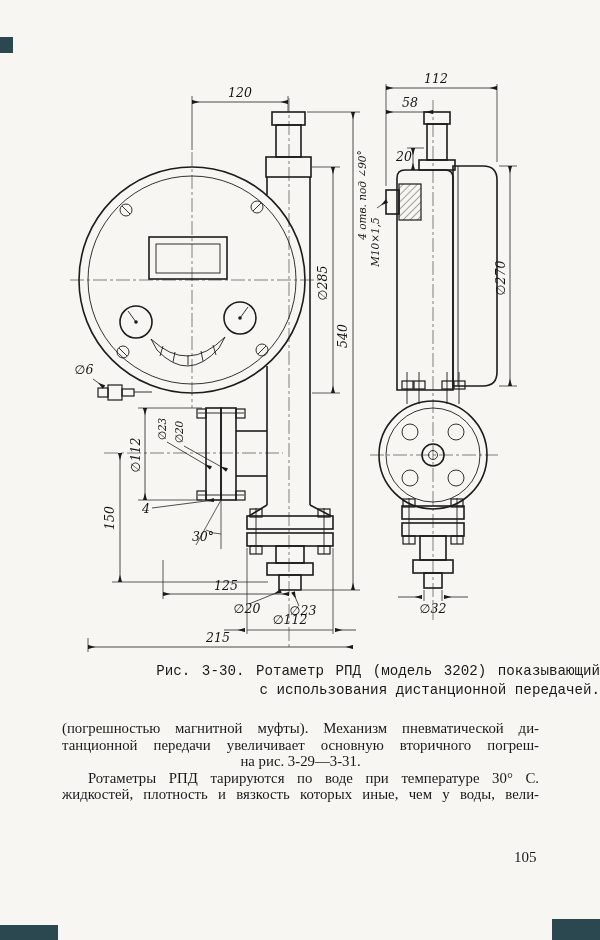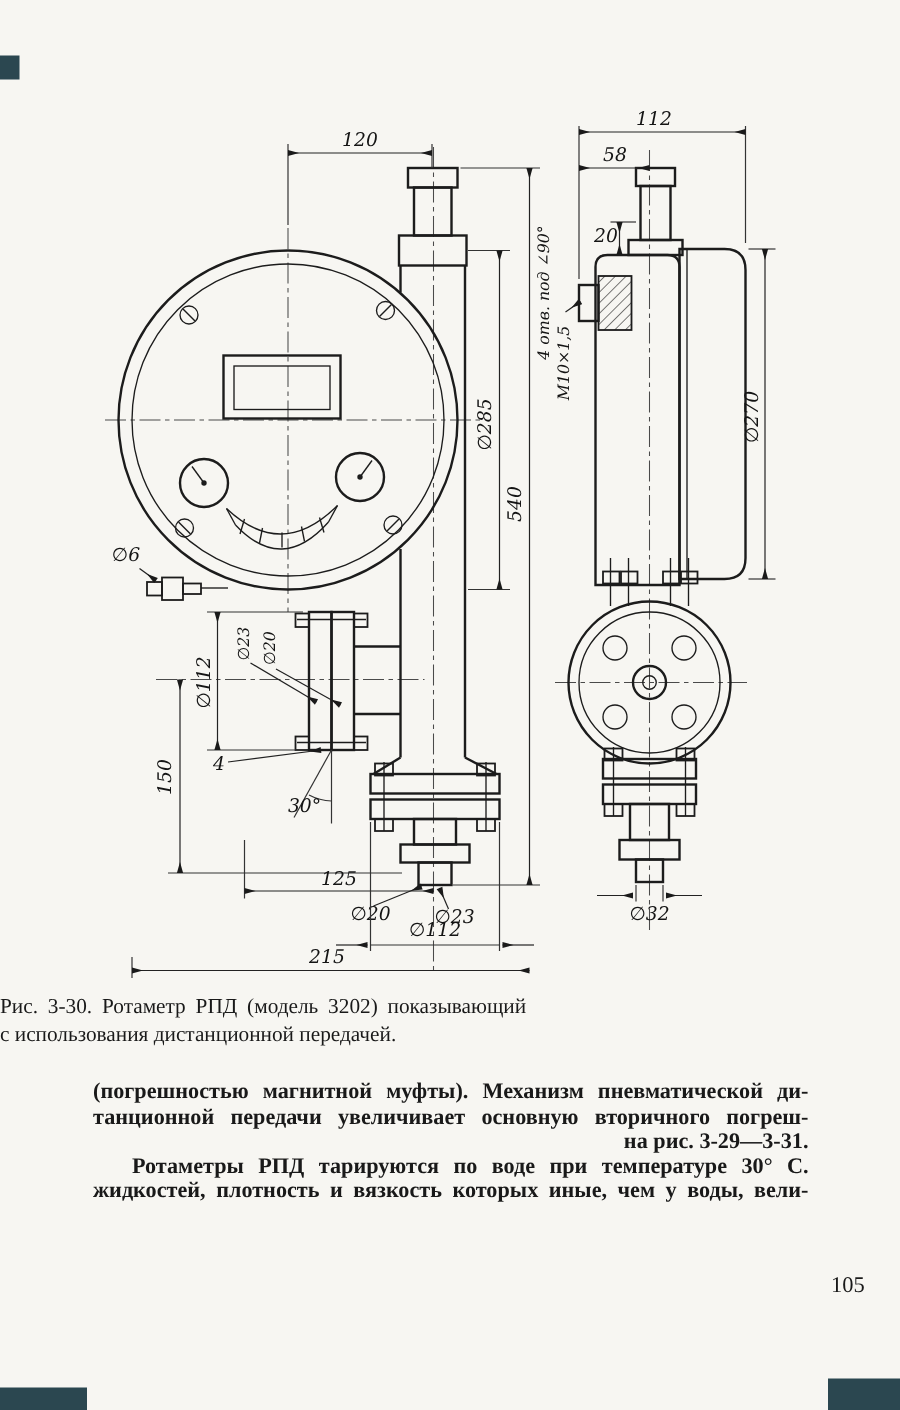--- a/index.html
+++ b/index.html
@@ -11,29 +11,29 @@
   .ol2{fill:none;stroke:#1c1c1c;stroke-width:0.9;}
   .ol3{fill:none;stroke:#1c1c1c;stroke-width:1.2;}
   .thin{fill:none;stroke:#333;stroke-width:0.8;}
   .cl{fill:none;stroke:#4a4a4a;stroke-width:0.7;stroke-dasharray:14 3 3 3;}
   .dln{fill:none;stroke:#222;stroke-width:0.8;}
   .dim{font-family:"DejaVu Serif","DejaVu Sans",serif;font-style:italic;font-size:12.5px;
        fill:#141414;text-anchor:middle;}
   .dims{font-family:"DejaVu Serif","DejaVu Sans",serif;font-style:italic;font-size:10.5px;
        fill:#141414;text-anchor:middle;}
   
-  .caption{position:absolute;top:662px;left:0;right:0;text-align:left;
-           font-size:14.2px;line-height:18.5px;}
+  .caption{position:absolute;top:662px;left:0;right:0;text-align:right;
+           font-size:14.2px;line-height:18.5px;font-family:Liberation Mono, monospace;}
   .caption .l1{word-spacing:3px;}
   .bodytext{position:absolute;top:720px;left:62px;width:477px;
-            font-size:14.8px;line-height:16.6px;font-weight:bold;}
+            font-size:14.8px;line-height:16.6px;}
   .jline{text-align:justify;text-align-last:justify;}
-  .nline{text-align:right;}
+  .nline{text-align:center;}
   .indent{text-indent:26px;}
-  .pagenum{position:absolute;top:849px;left:514px;font-size:15px;margin-left:40px;}
+  .pagenum{position:absolute;top:849px;left:514px;font-size:15px;}
   .artifact{position:absolute;background:#2b4750;}
   .a1{left:0;top:37px;width:13px;height:16px;}
   .a2{left:0;top:925px;width:58px;height:15px;}
   .a3{left:552px;top:919px;width:48px;height:21px;}
 </style>
 </head>
 <body>
 
 <div class="page">
 

